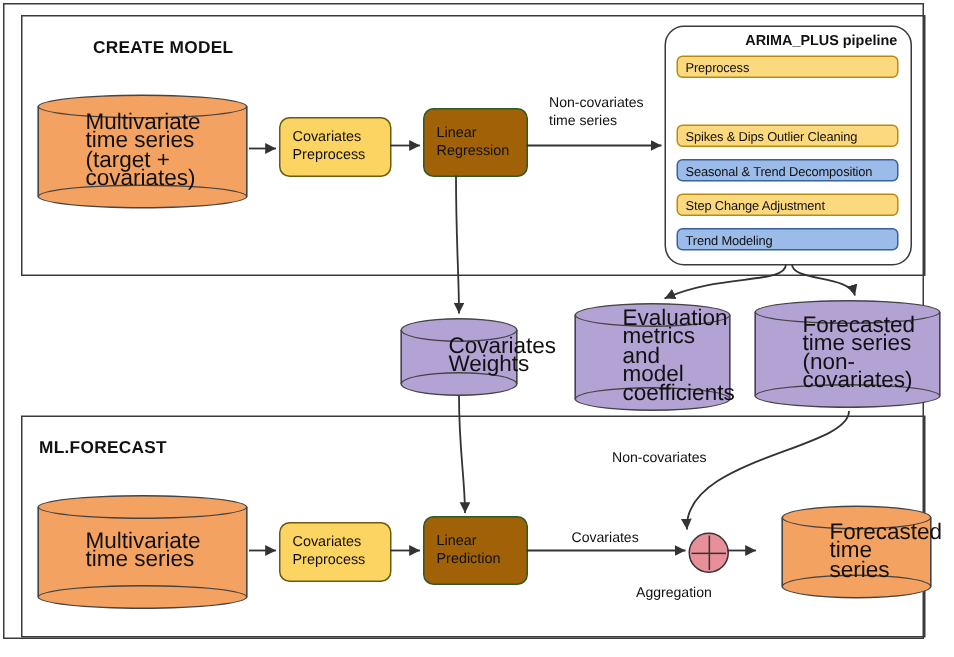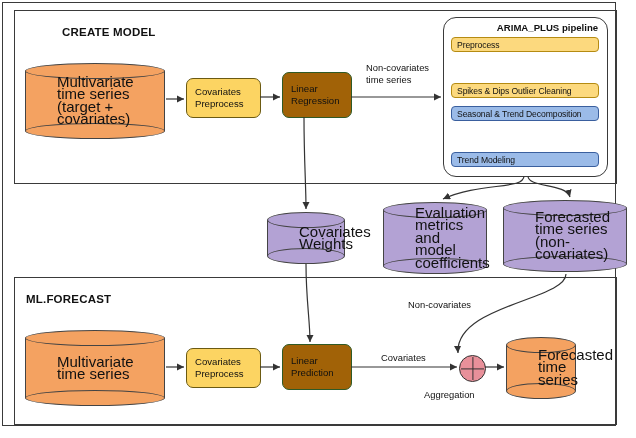--- a/index.html
+++ b/index.html
@@ -125,20 +125,23 @@
 
     <div class="pstep y" style="top:19px;">
       <span>Preprocess</span>
       </div>
     <div class="pstep y" style="top:65px;">
       <span>Spikes &amp; Dips Outlier Cleaning</span>
       </div>
     <div class="pstep b" style="top:88px;">
       <span>Seasonal &amp; Trend Decomposition</span>
       </div>
+    <div class="pstep y" style="top:111px;">
+      <span>Step Change Adjustment</span>
+      </div>
     <div class="pstep b" style="top:134px;">
       <span>Trend Modeling</span>
       </div>
   </div>
 
   <div class="cyl purple" style="left:267px;top:212px;width:78px;height:52px;">
     <div class="body"></div>
     <div class="bot"></div>
     <div class="top"></div>
     <div class="lbl">
@@ -197,21 +200,21 @@
   <div class="elabel" style="left:381px;top:352px;">Covariates</div>
 
   <div class="elabel" style="left:408px;top:299px;">Non-covariates</div>
 
   <div id="aggregation-node">
     <div class="hbar"></div>
     <div class="vbar"></div>
   </div>
   <div class="elabel" style="left:424px;top:389px;">Aggregation</div>
 
-  <div class="cyl" style="left:506px;top:337px;width:70px;height:62px;">
+  <div class="cyl" style="left:521px;top:337px;width:100px;height:62px;">
     <div class="body"></div>
     <div class="bot"></div>
     <div class="top"></div>
     <div class="lbl">
       <div>Forecasted</div>
       <div>time series</div>
     </div>
   </div>
 
   <svg id="wires" viewBox="0 0 636 438">

